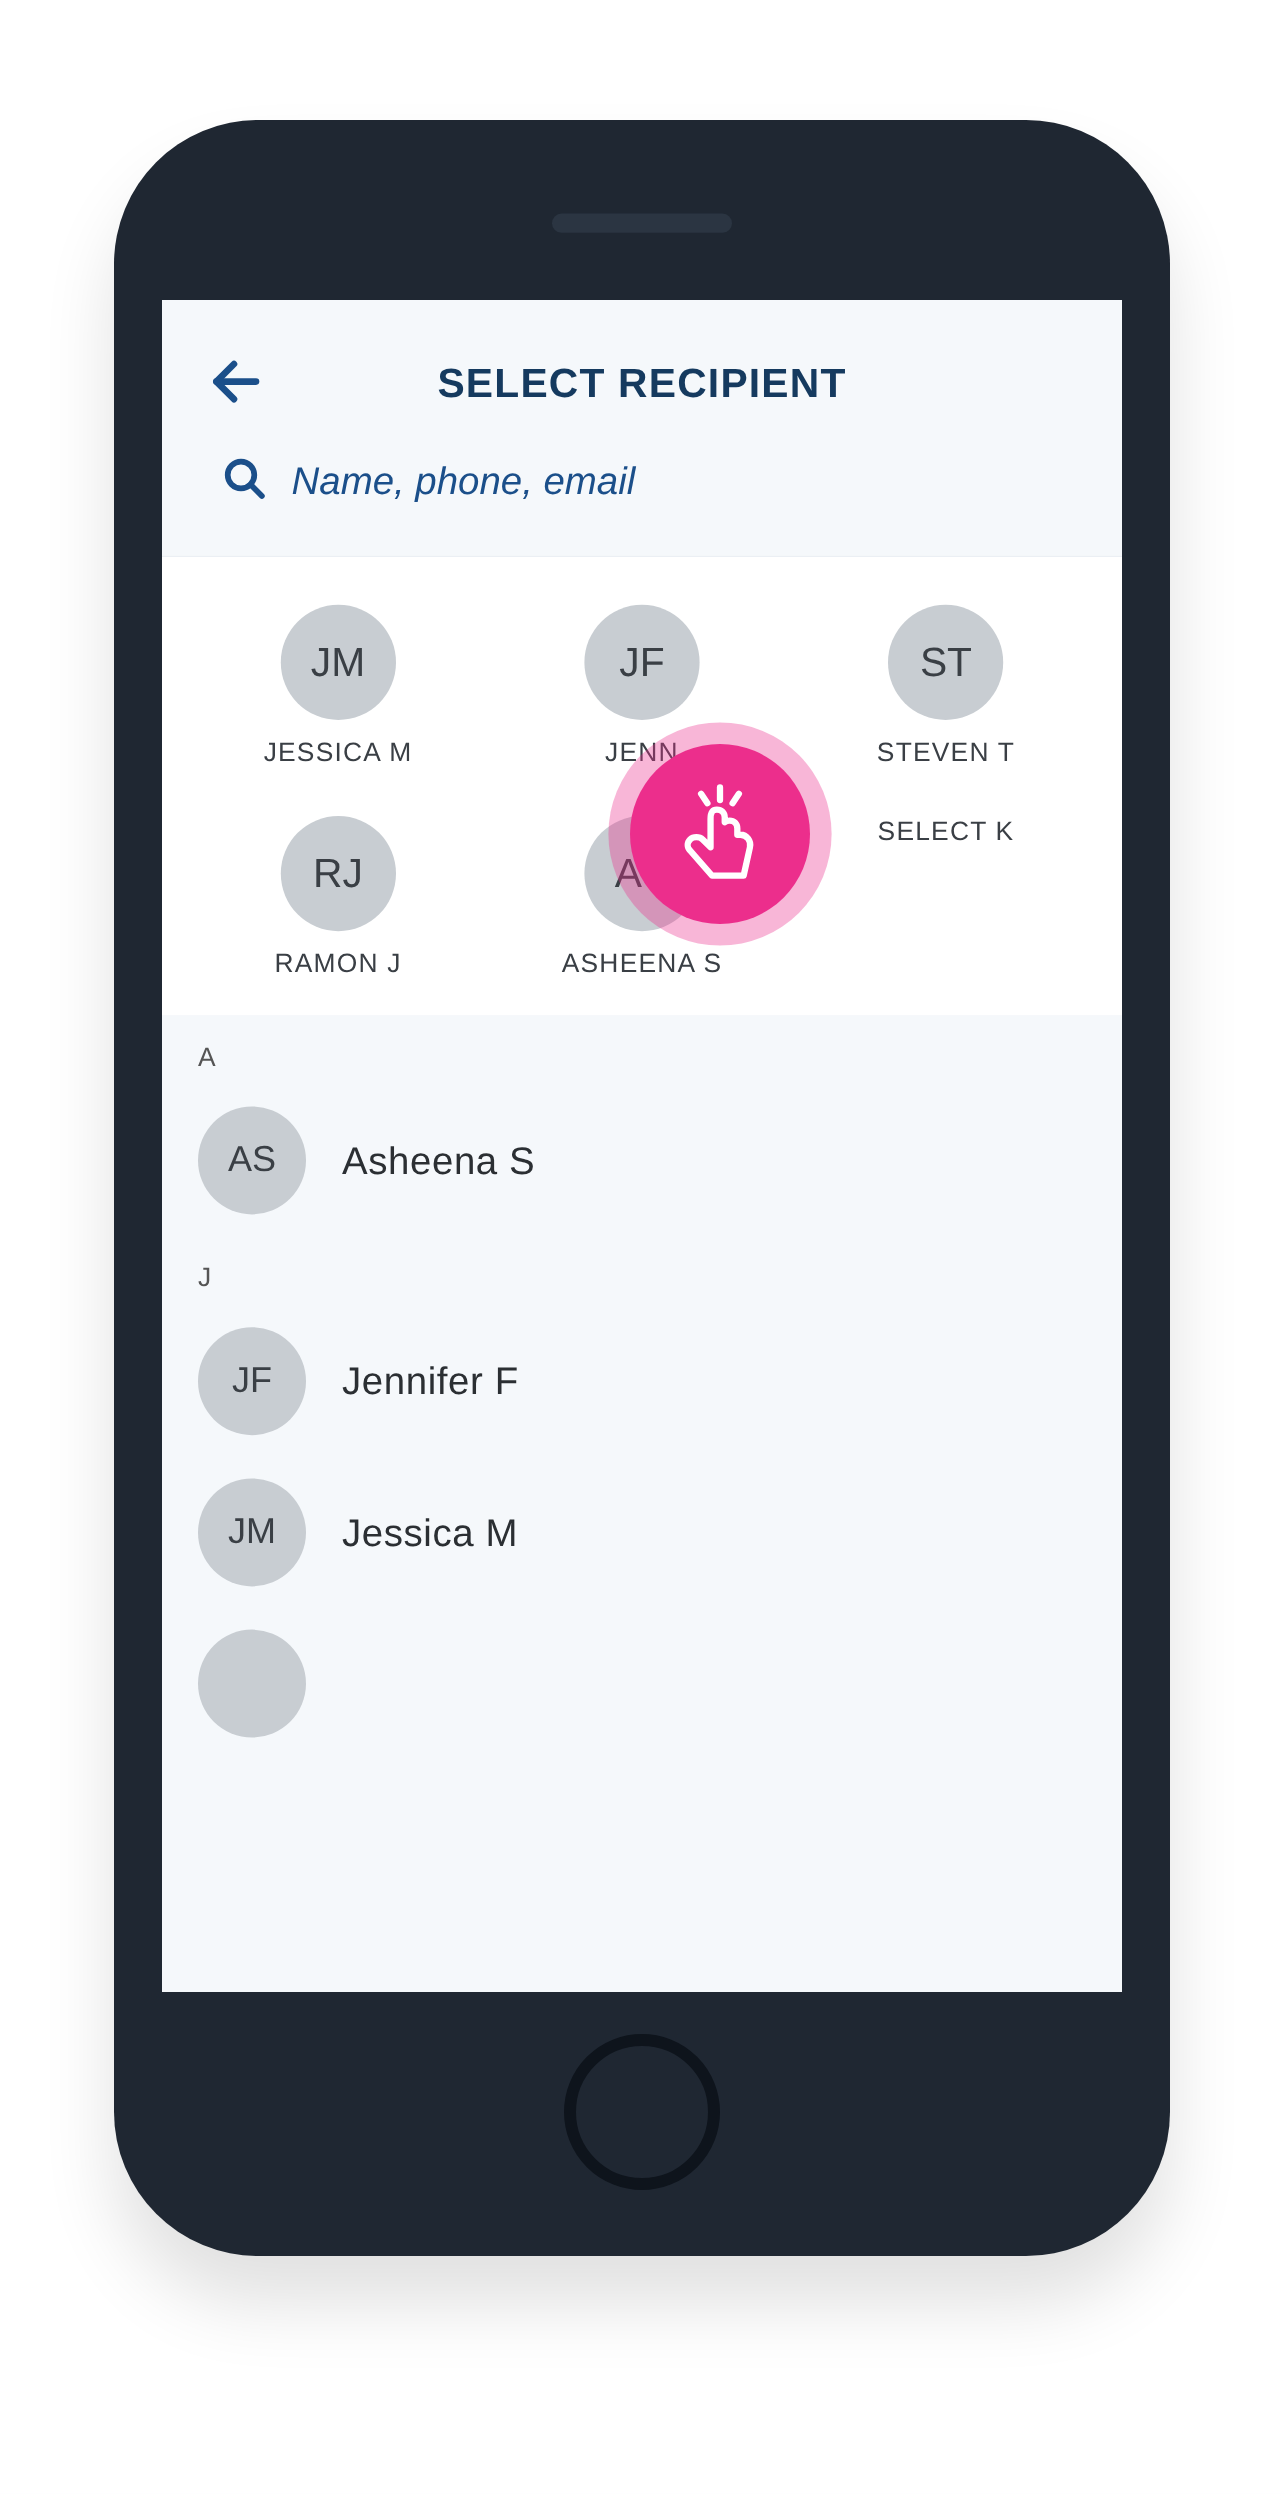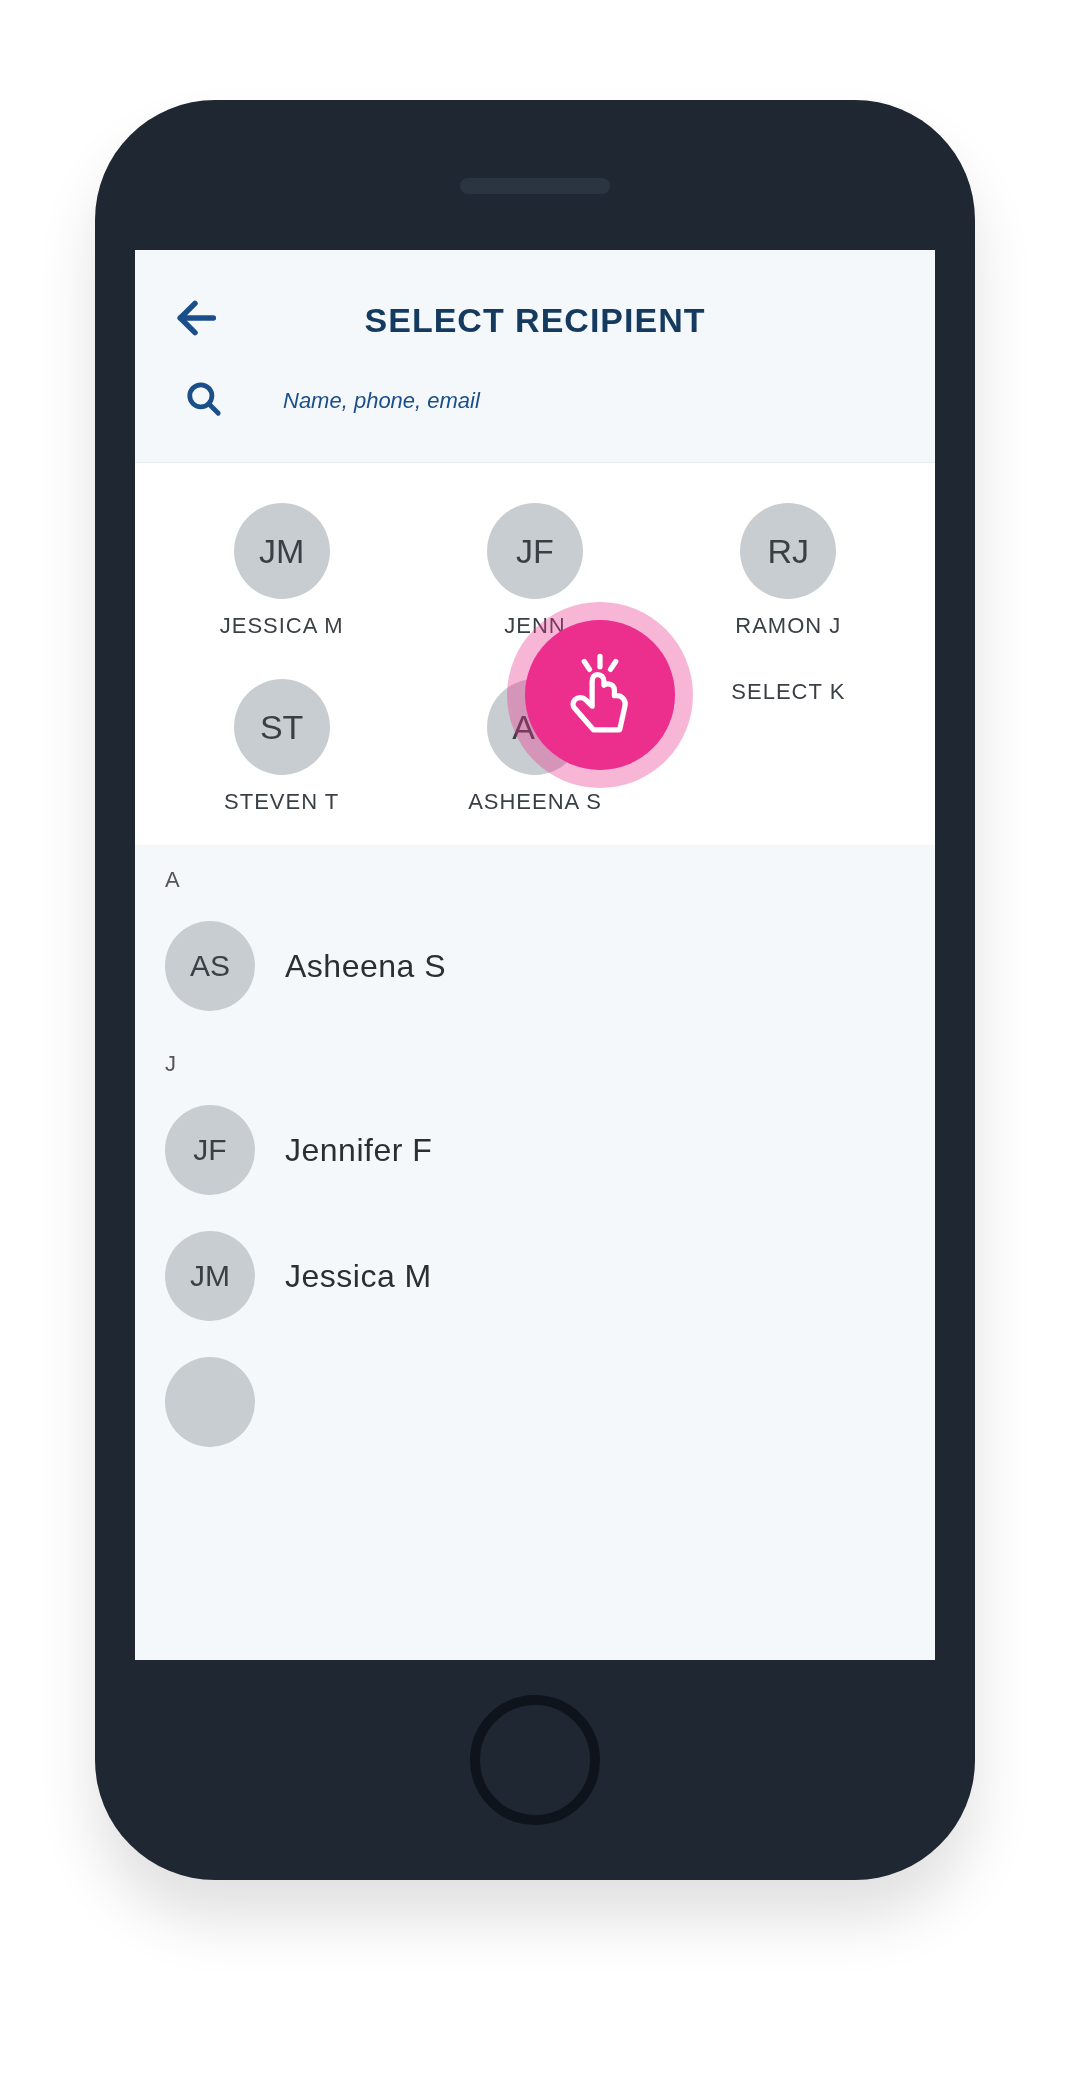--- a/index.html
+++ b/index.html
@@ -46,21 +46,21 @@
   .header-row { display: flex; align-items: center; height: 60px; }
   .back { width: 60px; display:flex; align-items:center; justify-content:center; color:#1b4f8a; }
   .back svg { width: 44px; height: 44px; stroke:#1b4f8a; stroke-width:3; fill:none; stroke-linecap:round; stroke-linejoin:round; }
   .title { flex:1; text-align:center; font-size:34px; font-weight:600; letter-spacing:1px; color:#153a5f; }
   .title-spacer { width:60px; }
 
   .search-row { display:flex; align-items:center; gap:20px; padding: 30px 10px 30px 20px; }
   .search-icon svg { width:38px; height:38px; stroke:#1b4f8a; stroke-width:3; fill:none; stroke-linecap:round; stroke-linejoin:round; }
   .search-input {
     flex:1; border:none; background:transparent; outline:none;
-    font-size:22px; font-style:italic; color:#1b4f8a;margin-left:40px;
+    font-size:32px; font-style:italic; color:#1b4f8a;
   }
   .search-input::placeholder { color:#1b4f8a; font-style:italic; }
 
   .recent {
     background:#ffffff;
     padding: 40px 20px 30px 20px;
     display:grid;
     grid-template-columns: repeat(3, 1fr);
     row-gap: 40px;
     border-top:1px solid #e6ecf2;
@@ -134,26 +134,26 @@
       <div class="recent">
         <div class="chip">
           <div class="avatar">JM</div>
           <div class="chip-label">JESSICA M</div>
         </div>
         <div class="chip">
           <div class="avatar">JF</div>
           <div class="chip-label">JENN</div>
         </div>
         <div class="chip">
+          <div class="avatar">ST</div>
+          <div class="chip-label">STEVEN T</div>
+        </div>
+        <div class="chip">
           <div class="avatar">RJ</div>
           <div class="chip-label">RAMON J</div>
-        </div>
-        <div class="chip">
-          <div class="avatar">ST</div>
-          <div class="chip-label">STEVEN T</div>
         </div>
         <div class="chip">
           <div class="avatar">AS</div>
           <div class="chip-label">ASHEENA S</div>
         </div>
         <div class="chip">
           <div class="chip-label">SELECT K</div>
         </div>
       </div>
 

